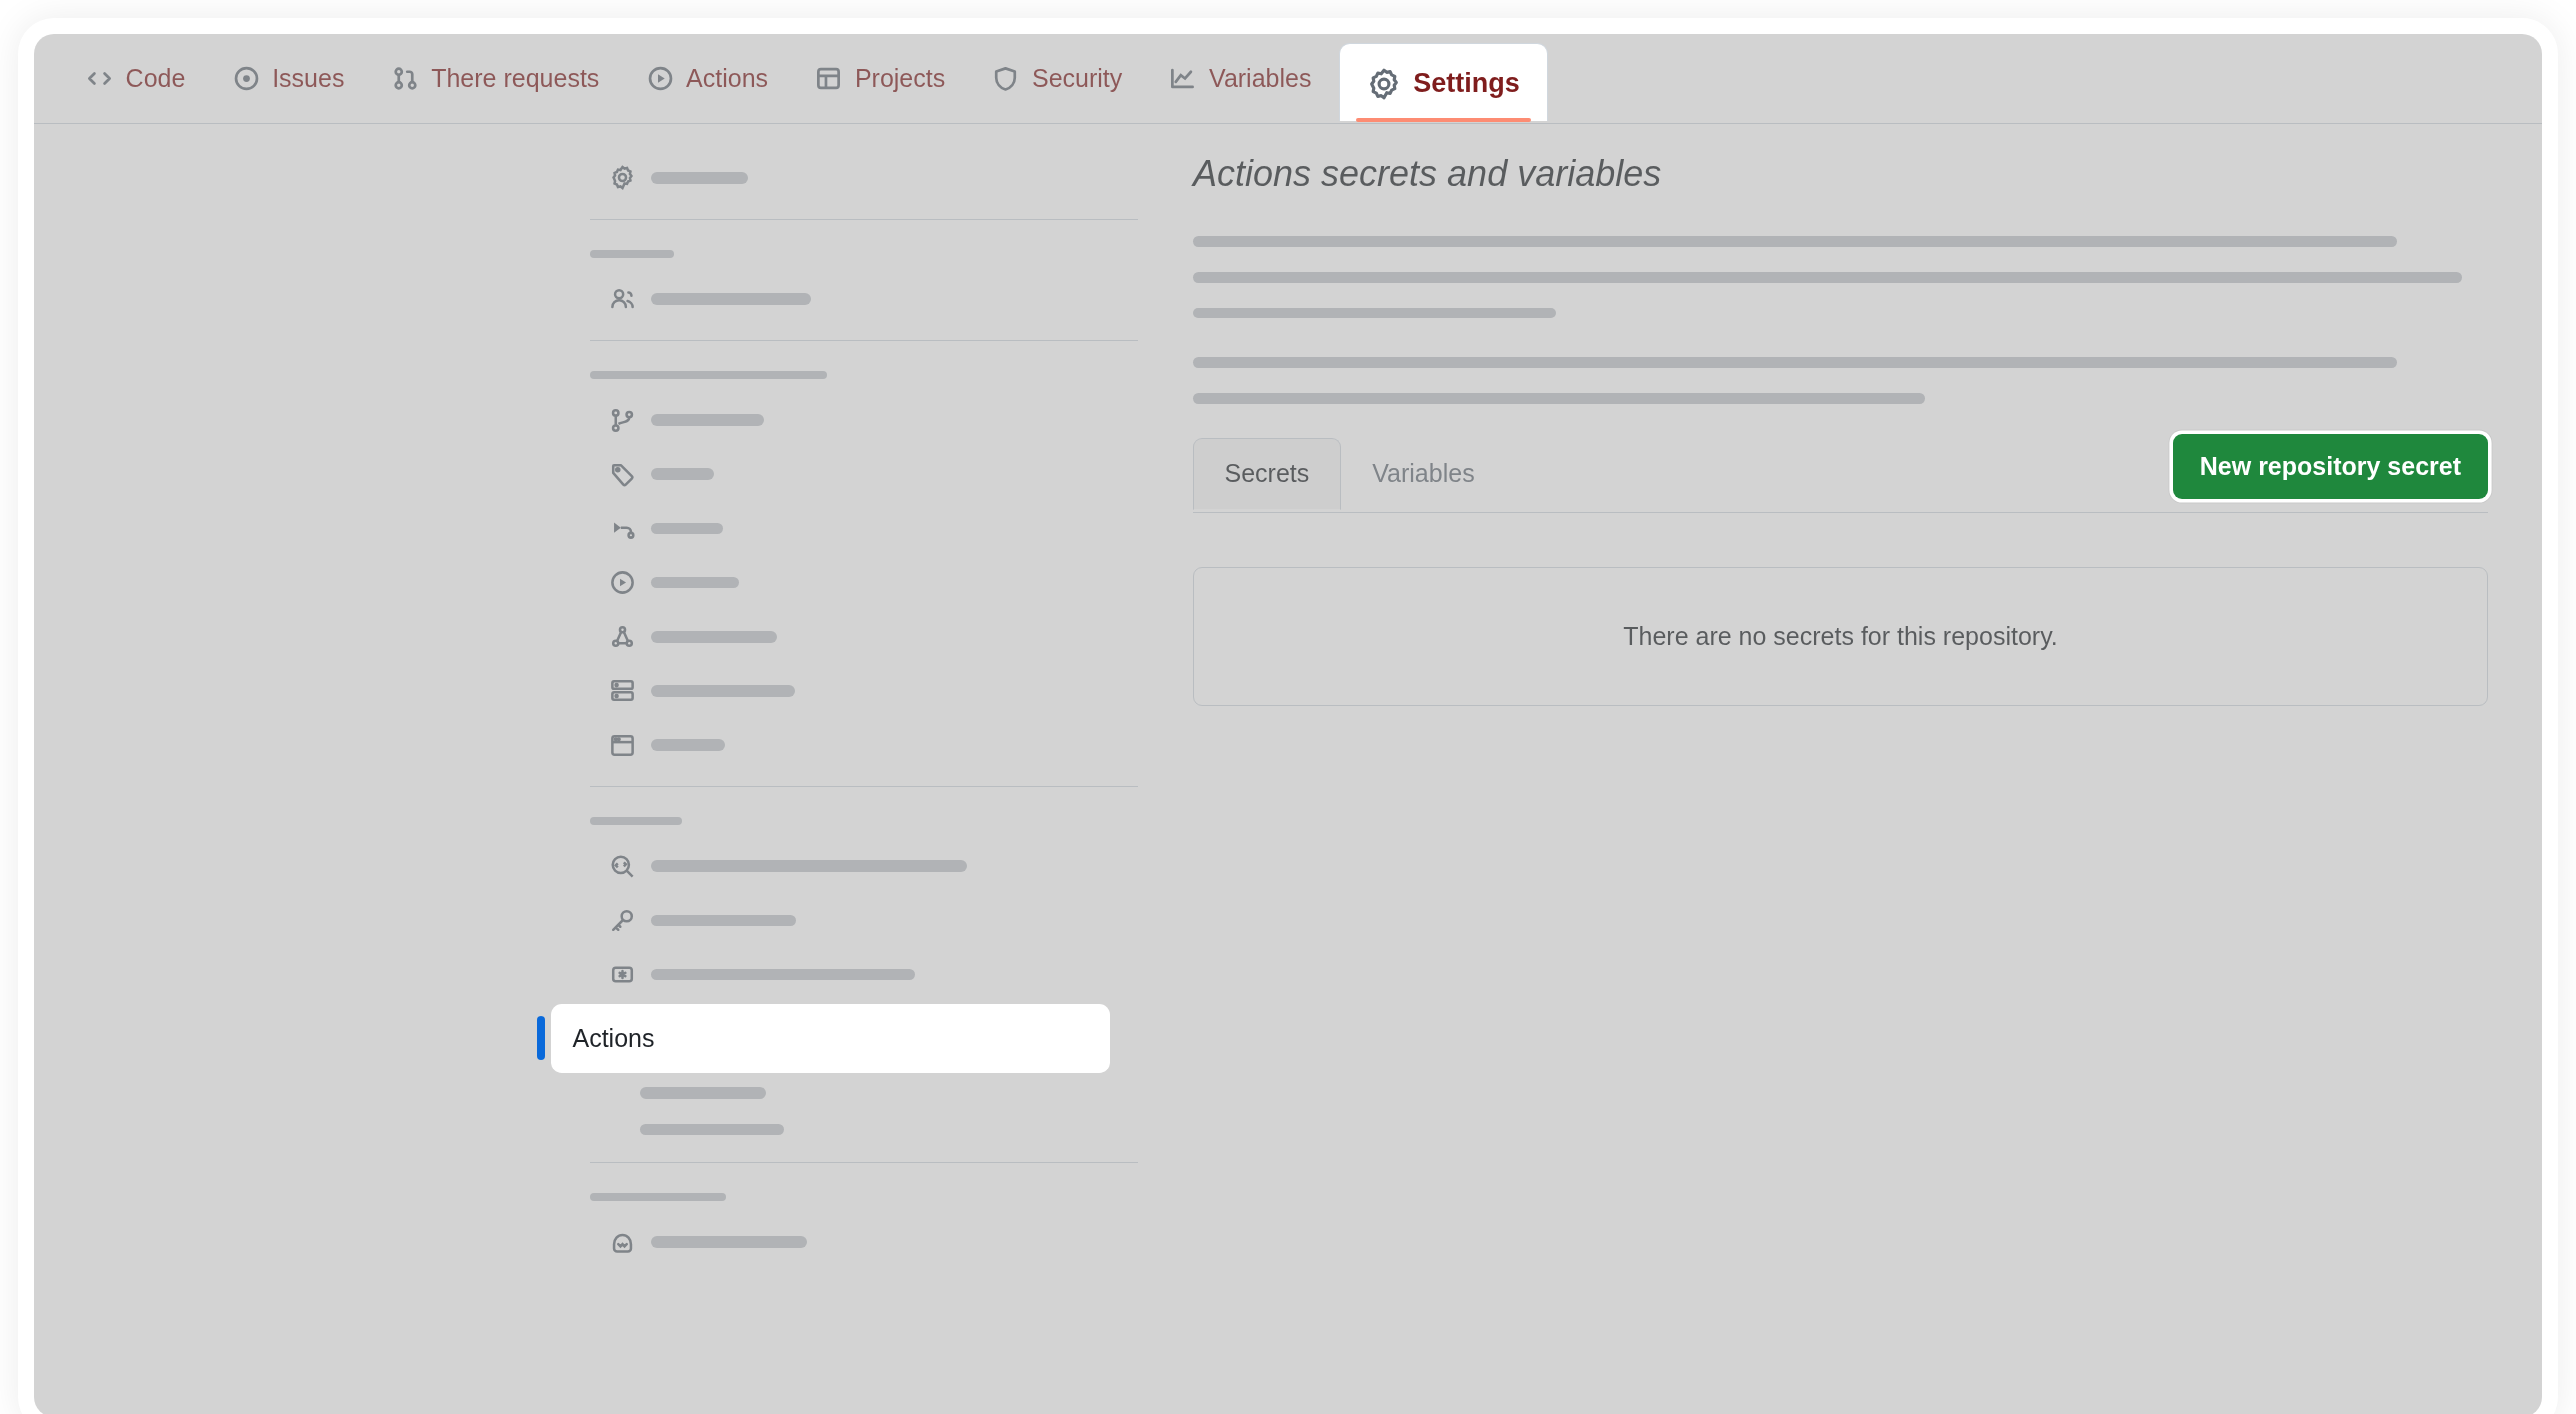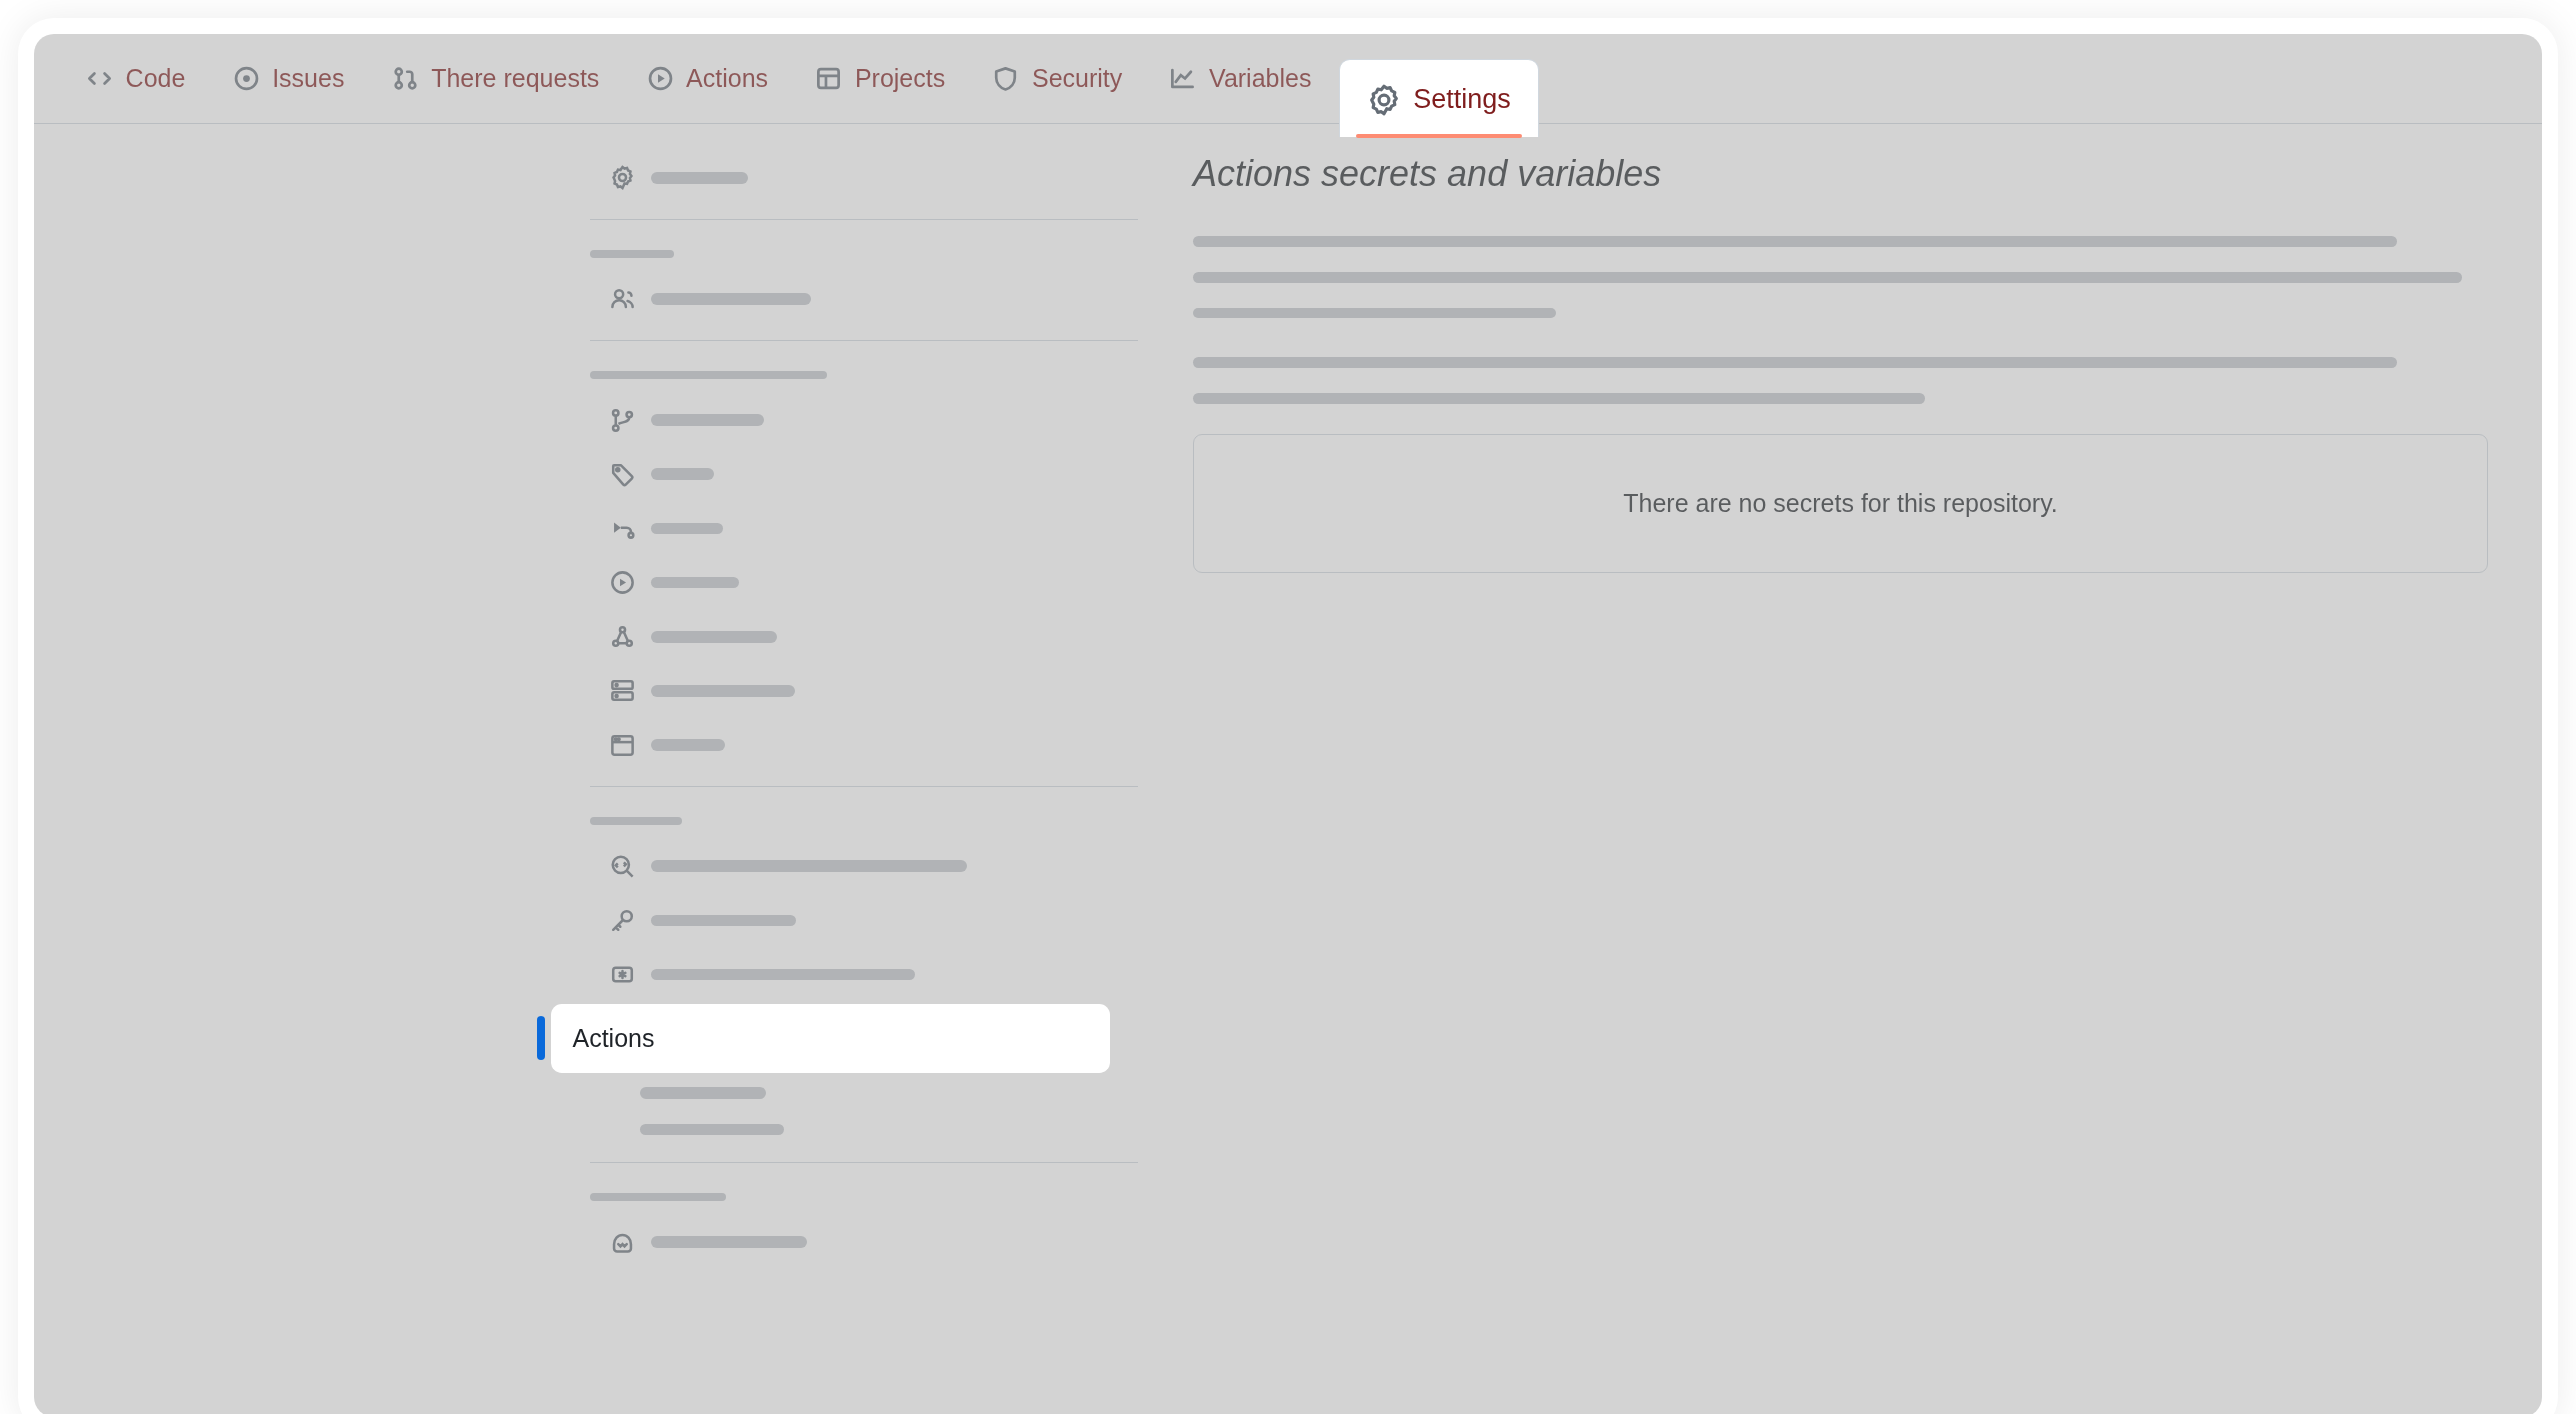--- a/index.html
+++ b/index.html
@@ -54,24 +54,24 @@
       border-radius: 9px;
       cursor: pointer;
     }
     .tab .icon { color: #656d76; }
     .tab.settings-active {
       background: #ffffff;
       border: 1.8px solid #d0d7de;
       border-bottom: none;
       border-radius: 10.8px 10.8px 0 0;
       padding: 23px 27px 20px 27px;
-      font-weight: 400;
+      font-weight: 700;
       font-size: 27px;
       position: relative;
-      top: 19px;
+      top: 3px;
     }
     .tab.settings-active::after {
       content: "";
       position: absolute;
       left: 16px; right: 16px;
       bottom: -1.8px;
       height: 4.5px;
       background: #fd8c73;
       border-radius: 2.7px;
     }
@@ -442,18 +442,25 @@
       <h1 class="page-title">Actions secrets and variables</h1>
 
       <div class="desc-lines">
         <span class="placeholder text" style="width:93%"></span>
         <span class="placeholder text" style="width:98%"></span>
         <span class="placeholder text" style="width:28%; margin-bottom:39px"></span>
         <span class="placeholder text" style="width:93%"></span>
         <span class="placeholder text" style="width:56.5%"></span>
       </div>
 
+      <div class="tabs-row">
+        <div class="sub-tabs">
+          <div class="sub-tab active">Secrets</div>
+          <div class="sub-tab">Variables</div>
+        </div>
+        <button class="new-secret-btn raised">New repository secret</button>
+      </div>
 
       <div class="empty-state">There are no secrets for this repository.</div>
     </main>
   </div>
 </div>
 
 
 </body></html>

